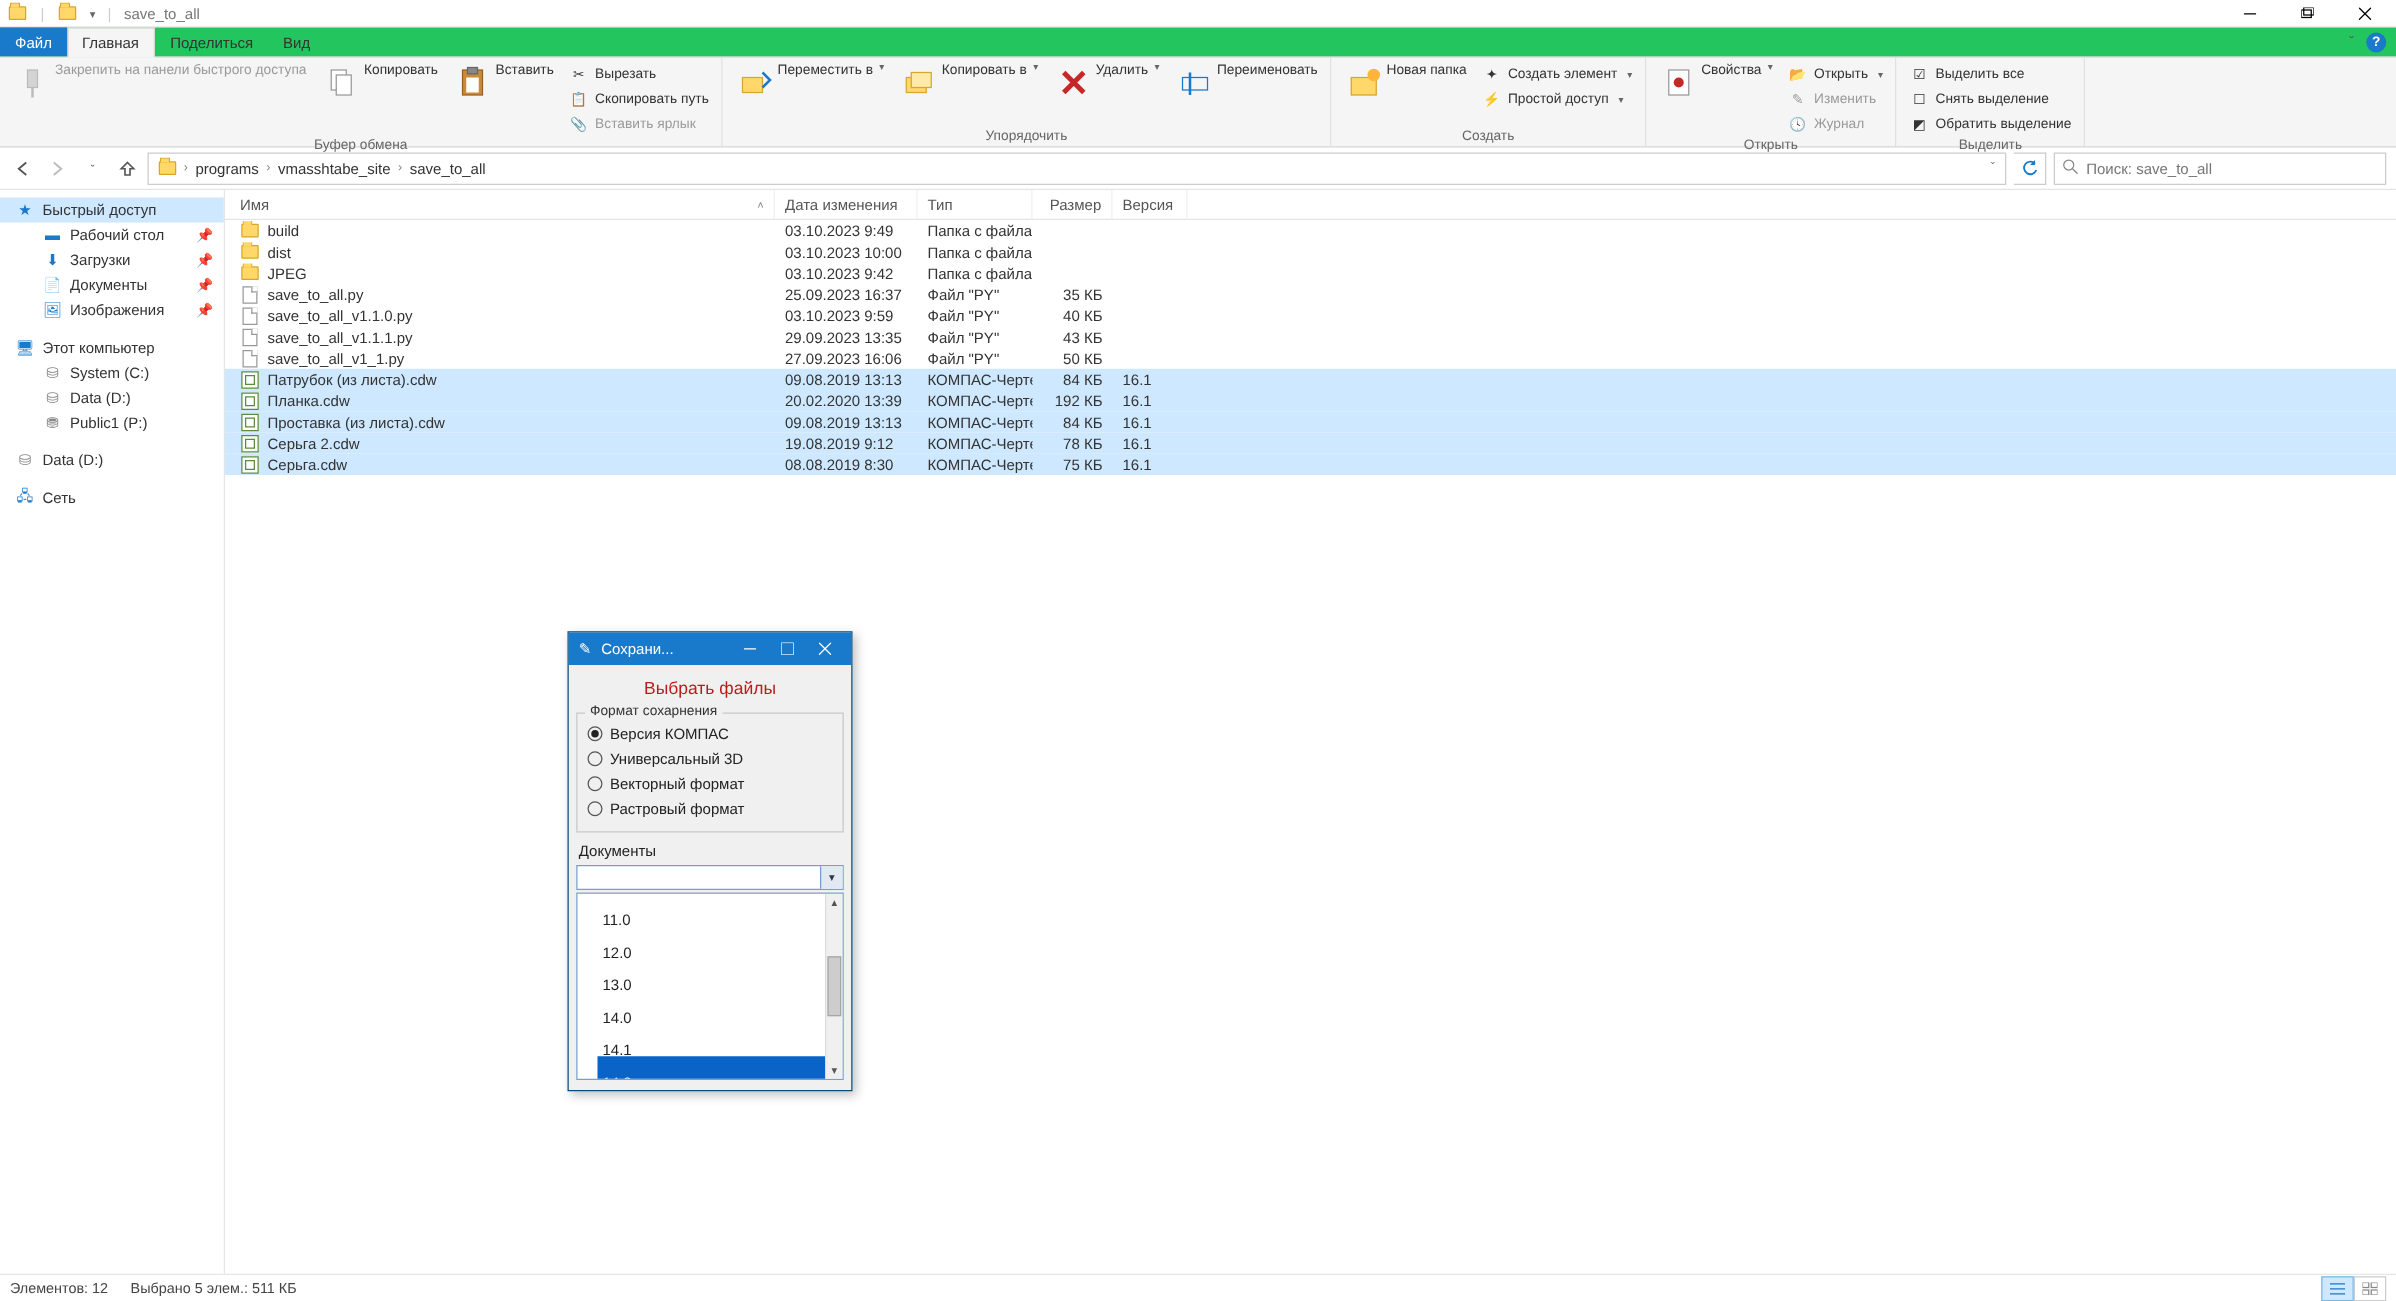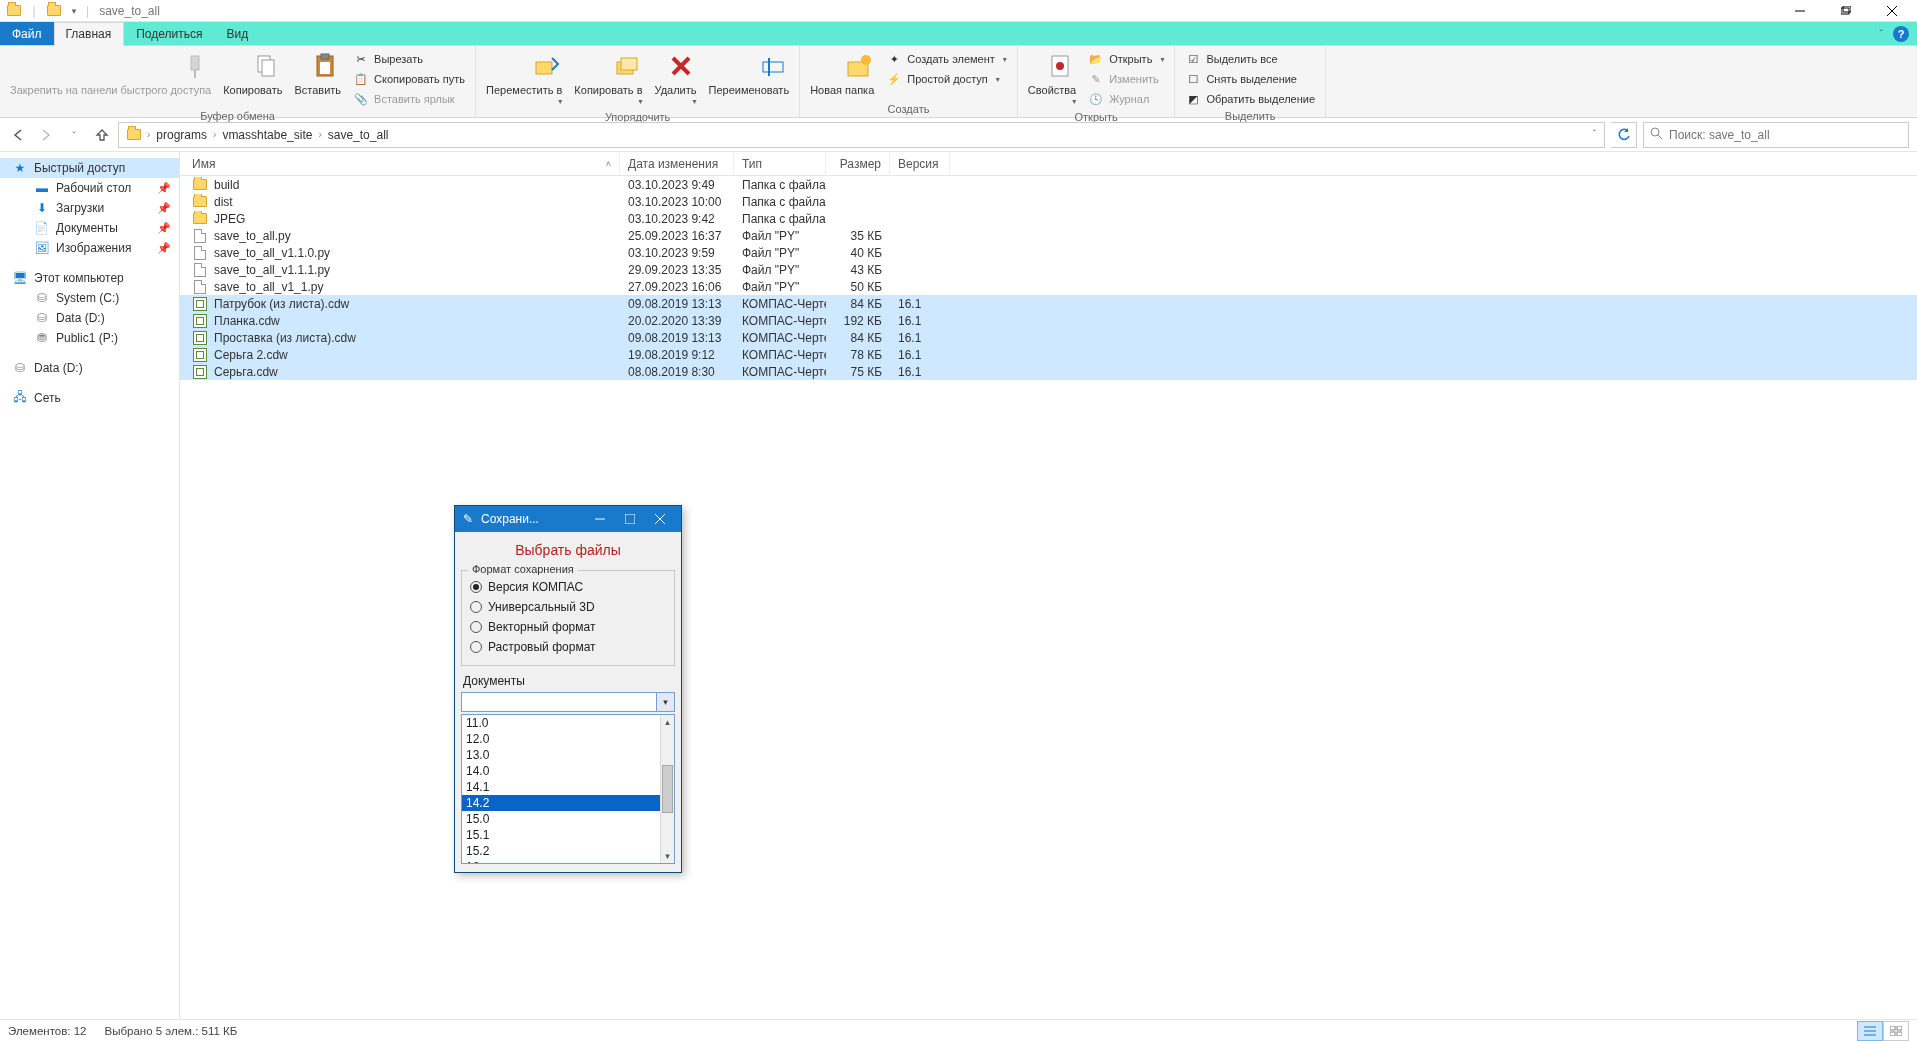--- a/index.html
+++ b/index.html
@@ -7,31 +7,31 @@
 
 
 .titlebar { height: 22px; background: #fff; display: flex; align-items: center; padding: 0 2px; border-bottom: 1px solid #e5e5e5; }
 .titlebar .qat { display: flex; align-items: center; gap: 4px; padding-left: 4px; }
 .titlebar .qat-icon { width: 16px; height: 16px; display: inline-flex; align-items: center; justify-content: center; }
 .titlebar .title { margin-left: 10px; color: #777; font-size: 12px; }
 .titlebar .win-controls { margin-left: auto; display: flex; }
 .titlebar .win-btn { width: 46px; height: 22px; display: flex; align-items: center; justify-content: center; color: #000; }
 
 
-.tabs { height: 24px; background: #5eead4; display: flex; align-items: stretch; border-bottom: 1px solid #d8d8d8; }
+.tabs { height: 24px; background: #22c55e; display: flex; align-items: stretch; border-bottom: 1px solid #d8d8d8; }
 .tab { padding: 3px 12px; font-size: 12px; color: #333; display: flex; align-items: center; border-top: 1px solid transparent;}
 .tab.file { background: #1979ca; color: #fff; }
 .tab.active { background: #f5f5f5; border: 1px solid #d8d8d8; border-bottom: 1px solid #f5f5f5; margin-bottom: -1px; padding-left: 11px; }
 
 
 .ribbon { height: 72px; background: #f5f5f5; display: flex; border-bottom: 1px solid #d8d8d8; }
 .ribbon-group { display: flex; flex-direction: column; border-right: 1px solid #e1e1e1; padding: 2px 6px 0 6px; }
 .ribbon-group-body { flex: 1; display: flex; align-items: flex-start; gap: 4px; }
 .ribbon-group-label { text-align: center; font-size: 11px; color: #666; padding: 2px 0; }
-.ribbon-big { display: flex; flex-direction: column; align-items: flex-end; width: auto; min-width: 48px; padding: 2px 4px; gap: 2px; text-align: center; font-size: 11px; color: #333; line-height: 1.1; }
+.ribbon-big { display: flex; flex-direction: row; align-items: flex-start; width: auto; min-width: 48px; padding: 2px 4px; gap: 2px; text-align: center; font-size: 11px; color: #333; line-height: 1.1; }
 .ribbon-big.dim { color: #9a9a9a; }
 .ribbon-big .ico { width: 32px; height: 32px; display: flex; align-items: center; justify-content: center; }
 .ribbon-small-col { display: flex; flex-direction: column; gap: 2px; padding-top: 2px;}
 .ribbon-small { display: flex; align-items: center; gap: 5px; font-size: 11px; color: #333; padding: 1px 4px; white-space: nowrap; }
 .ribbon-small.dim { color: #9a9a9a; }
 .ribbon-small .sico { width: 16px; height: 16px; display: inline-flex; align-items: center; justify-content: center; }
 .drop-caret { font-size: 8px; color: #666; margin-left: 3px; }
 
 
 .addrbar { height: 34px; display: flex; align-items: center; padding: 4px 8px; gap: 6px; border-bottom: 1px solid #e5e5e5; }
@@ -97,21 +97,21 @@
 .radio.checked::after { content: ""; width: 6px; height: 6px; background: #222; border-radius: 50%; }
 .dlg-label { font-size: 12px; padding: 8px 0 4px 2px; color: #222;}
 .combo { height: 20px; border: 1px solid #7a9ccf; background: #fff; display: flex; align-items: stretch; }
 .combo .c-input { flex: 1; }
 .combo .c-btn { width: 18px; background: #e3e9f2; border-left: 1px solid #7a9ccf; display: flex; align-items: center; justify-content: center; color: #334; font-size: 9px;}
 .listbox { border: 1px solid #7a9ccf; background: #fff; margin-top: 2px; height: 150px; position: relative; overflow: hidden;}
 .listbox .items { position: absolute; top: 0; left: 0; right: 14px; }
 .listbox .scroll { position: absolute; top: 0; right: 0; width: 14px; bottom: 0; background: #f0f0f0; border-left: 1px solid #dcdcdc;}
 .listbox .scroll .sbtn { height: 14px; display: flex; align-items: center; justify-content: center; font-size: 9px; color: #555;}
 .listbox .scroll .sthumb { position: absolute; right: 1px; left: 1px; top: 50px; height: 48px; background: #cdcdcd; border: 1px solid #a6a6a6;}
-.listbox .li { padding: 0 4px; font-size: 12px; height: 16px; line-height: 16px; color: #222;}
+.listbox .li { padding: 13px 4px; font-size: 12px; height: 16px; line-height: 16px; color: #222; margin-left: 16px;}
 .listbox .li.sel { background: #0a64c8; color: #fff; }
 
 
 .folder-shape { width: 14px; height: 11px; background: #ffd869; border-radius: 1px; position: relative; border: 1px solid #d8a62b;}
 .folder-shape::before { content: ""; position: absolute; top: -4px; left: 0; width: 6px; height: 3px; background: #ffd869; border: 1px solid #d8a62b; border-bottom: none; border-radius: 1px 1px 0 0;}
 .file-shape { width: 12px; height: 14px; background: #fff; border: 1px solid #999; position: relative;}
 .file-shape::after { content: ""; position: absolute; top: -1px; right: -1px; width: 4px; height: 4px; background: #fff; border-left: 1px solid #999; border-bottom: 1px solid #999;}
 .cdw-shape { width: 14px; height: 14px; background: #fff; border: 1px solid #5b8c3a; position: relative;}
 .cdw-shape::after { content: ""; position: absolute; top: 2px; left: 2px; right: 2px; bottom: 2px; border: 1px solid #5b8c3a;}
 </style>

